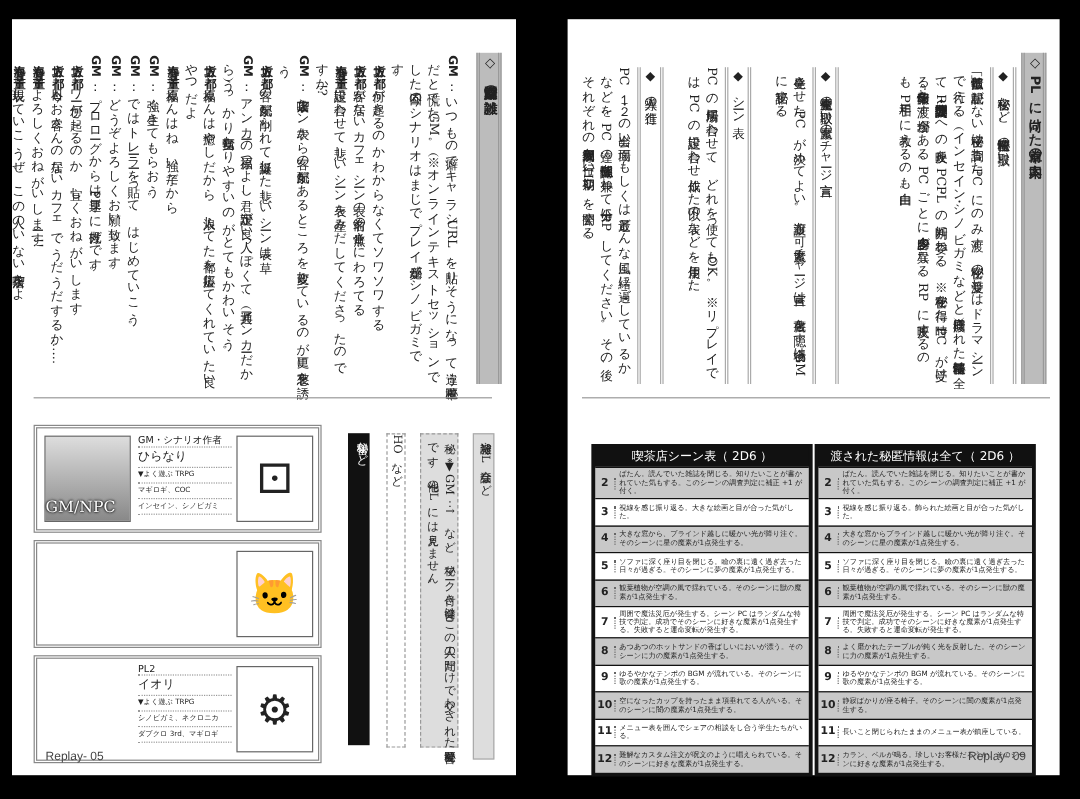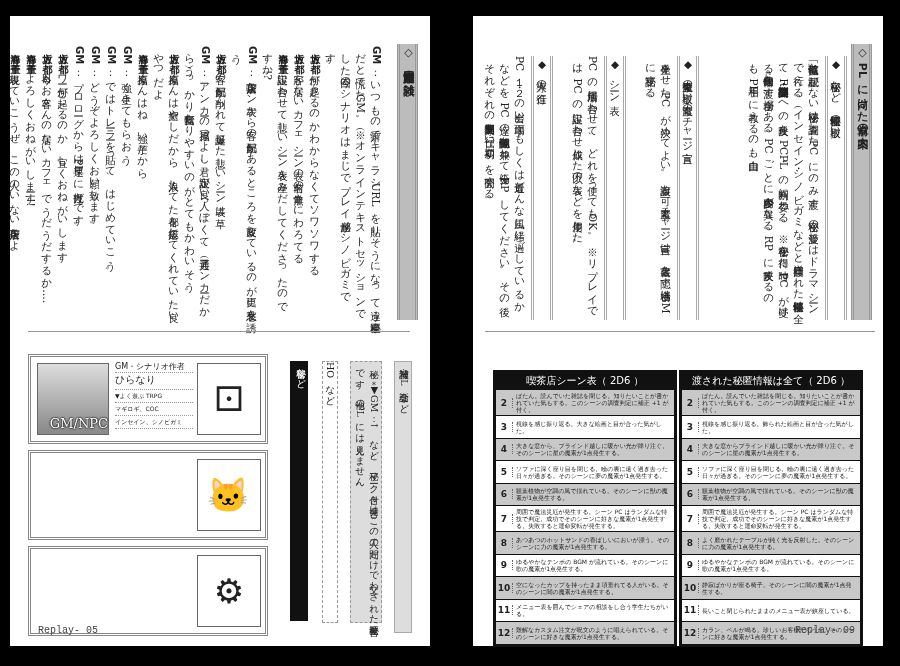--- a/index.html
+++ b/index.html
@@ -15,21 +15,21 @@
              font-family:"DejaVu Sans", sans-serif; font-weight:bold; font-size:11px;
              padding:2px 0; }
   .sub-bar { position:absolute; writing-mode:vertical-rl; border-left:3px double #aaa;
              border-right:3px double #aaa; font-size:10.5px; padding:2px 1px; }
   .speaker { font-family:"DejaVu Sans", sans-serif; font-weight:bold; font-size:10px; }
   .divider { position:absolute; height:1px; background:#999; }
 
   
   .card { position:absolute; left:18px; width:234px; height:84px; border:3px double #888; background:#fff; }
   .card .portrait { position:absolute; left:6px; top:6px; width:70px; height:70px; border:1px solid #666;
-                    background:linear-gradient(#ddd,#888); display:flex; align-items:flex-end; justify-content:flex-end; }
+                    background:linear-gradient(#ddd,#888); display:flex; align-items:flex-end; justify-content:flex-start; }
   .card .portrait span { font-size:13px; color:#fff; text-shadow:0 0 2px #000,0 0 2px #000; padding-bottom:3px; }
   .card .info { position:absolute; left:84px; top:4px; width:78px; font-family:"DejaVu Sans", sans-serif; }
   .card .role { font-size:8px; border-bottom:1px dotted #999; }
   .card .name { font-size:10px; border-bottom:1px dotted #999; padding-bottom:2px; }
   .card .fav { font-size:6px; border-bottom:1px dotted #999; line-height:12px; }
   .card .icon-box { position:absolute; left:166px; top:6px; width:62px; height:70px; border:1px solid #666;
                     display:flex; align-items:center; justify-content:center; font-size:34px; }
 
   .legend { position:absolute; writing-mode:vertical-rl; font-size:9.5px; line-height:14px; }
 
@@ -37,21 +37,21 @@
   .stable { position:absolute; top:354px; width:178px; border:3px solid #111; background:#111;
             font-family:"DejaVu Sans", sans-serif; }
   .stable .title { color:#fff; text-align:center; font-size:10px; height:16px; line-height:16px; }
   .stable .row { display:flex; border-top:1px solid #111; min-height:21.5px; }
   .stable .row.odd { background:#c8c8c8; }
   .stable .row.even { background:#fff; }
   .stable .num { width:16px; font-size:9px; font-weight:bold; text-align:center; align-self:center;
                  border-right:1px dotted #666; }
   .stable .txt { flex:1; font-size:6px; line-height:7px; padding:2px 3px; align-self:center; }
 
-  .footer { position:absolute; bottom:10px; font-family:Liberation Mono, monospace; font-size:10px; color:#444; }
+  .footer { position:absolute; bottom:10px; font-family:Liberation Sans, sans-serif; font-size:10px; color:#444; }
 </style>
 </head>
 <body>
 
 <div class="page" id="page-left">
   <div class="hdr-bar" style="left:387px; top:28px; height:272px;">
     <span>◇ 卓開始直前の雑談</span>
   </div>
   <div class="vcol" id="dialogue" style="right:46px; top:30px; height:272px; width:340px;">
       <div><span class="speaker">GM</span><span>：いつもの癖でキャラシURLを貼りそうになって違う秘匿卓だと慌てたGM。（※オンラインテキストセッションでした）今回のシナリオはまじでプレイ感覚がシノビガミです。</span></div>
@@ -90,20 +90,27 @@
     <div class="icon-box">
           <span>⚀</span>
         </div>
       </div>
       <div class="card" style="top: 434px;">
     <div class="icon-box">
           <span>🐱</span>
         </div>
       </div>
       <div class="card" style="top: 530px;">
+    <div class="info">
+      <div class="role">PL2</div>
+      <div class="name">イオリ</div>
+      <div class="fav">▼よく遊ぶ TRPG</div>
+      <div class="fav">シノビガミ、ネクロニカ</div>
+      <div class="fav">ダブクロ 3rd、マギロギ</div>
+    </div>
     <div class="icon-box">
           <span>⚙</span>
         </div>
       </div>
     </div>
 
   <div class="legend" style="left:280px; top:345px; width:18px; height:260px; background:#111; color:#fff;">
     <span>秘密など</span>
   </div>
   <div class="legend" style="left:312px; top:345px; width:14px; height:260px; border:1px dashed #999;">

